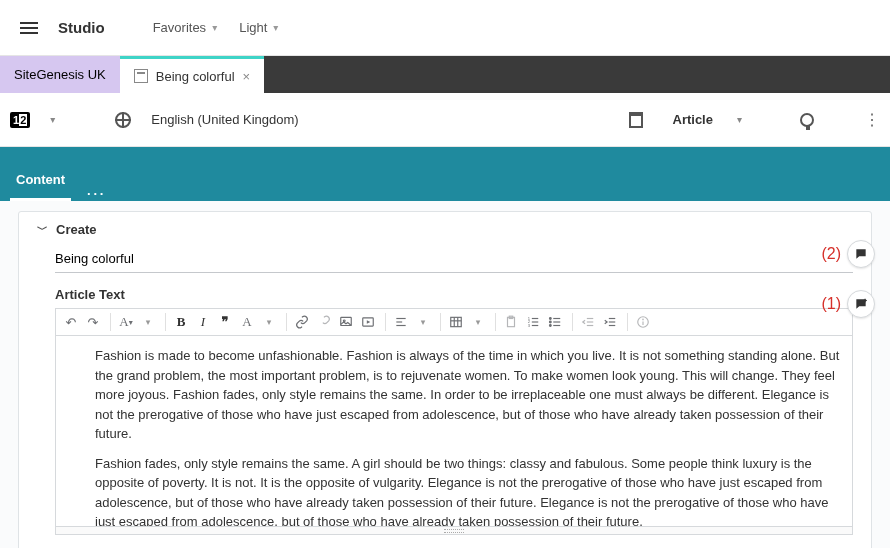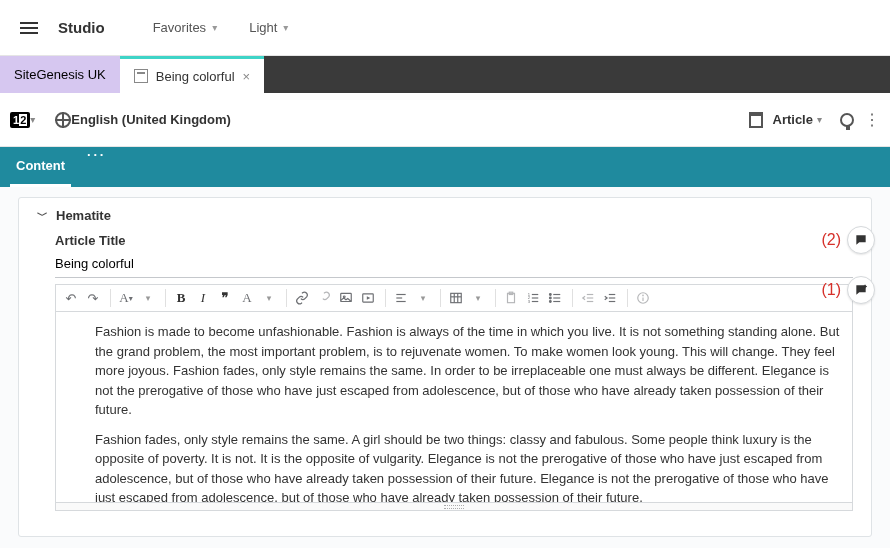--- a/index.html
+++ b/index.html
@@ -1,44 +1,44 @@
 <!DOCTYPE html>
 <html><head>
 <meta charset="utf-8">
 <style>
 * { box-sizing: border-box; margin: 0; padding: 0; }
 body { font-family: Arial, Helvetica, sans-serif; font-size: 13px; color: #333; background: #fff; width: 890px; }
 .topbar { height: 56px; display: flex; align-items: center; padding: 0 12px; border-bottom: 1px solid #e5e5e5; background: #fff; }
 .hamburger { cursor: pointer; padding: 8px; margin-right: 12px; }
 .hamburger div { width: 18px; height: 2px; background: #333; margin: 3px 0; }
 .app-title { font-weight: bold; font-size: 15px; margin-right: 48px; }
-.top-menu { display: flex; gap: 32px; }
+.top-menu { display: flex; gap: 22px; }
 .top-menu-item { display: flex; align-items: center; gap: 6px; cursor: pointer; color: #555; }
 .chev { font-size: 10px; color: #999; }
 .tabbar { height: 37px; background: #3a3a3a; display: flex; align-items: stretch; }
 .tab { display: flex; align-items: center; padding: 0 14px; gap: 8px; font-size: 13px; cursor: pointer; }
 .tab-inactive { background: #d6c7f0; color: #000000; }
 .tab-active { background: #fff; color: #333; border-top: 3px solid #3fd4c7; position: relative; }
 .tab-icon { width: 14px; height: 14px; border: 1px solid #888; display: inline-block; position: relative; }
 .tab-icon::after { content: ""; position: absolute; left: 2px; top: 2px; width: 8px; height: 2px; background: #888; }
 .tab-close { font-size: 13px; color: #888; cursor: pointer; }
-.toolbar { height: 54px; display: flex; align-items: center; padding: 0 10px; gap: 0; border-bottom: 1px solid #e5e5e5; }
+.toolbar { height: 54px; display: flex; align-items: center; padding: 0 10px; gap: 20px; border-bottom: 1px solid #e5e5e5; }
 .badge-12 { background: #000; color: #fff; font-size: 11px; padding: 2px 3px; font-weight: bold; border-radius: 2px; }
 .badge-12 .lt { color: #fff; }
 .badge-12 .dk { background: #fff; color: #000; padding: 0 1px; }
 .globe-icon { width: 16px; height: 16px; border: 2px solid #555; border-radius: 50%; position: relative; display: inline-block; }
 .globe-icon::before { content:""; position:absolute; left:5px; top:-2px; width:2px; height:16px; background:#555; }
 .globe-icon::after { content:""; position:absolute; top:5px; left:-2px; height:2px; width:16px; background:#555; }
-.lang-label { font-weight: bold; }
+.lang-label { font-weight: normal; }
 .spacer { flex: 1; }
 .type-icon { width: 14px; height: 16px; border: 2px solid #555; border-top-width: 4px; display: inline-block; }
 .type-label { font-weight: bold; margin: 0 4px 0 10px; }
 .bulb-icon { width:14px; height:14px; border:2px solid #555; border-radius:50%; display:inline-block; position:relative; }
 .bulb-icon::after { content:""; position:absolute; left:4px; bottom:-5px; width:4px; height:5px; background:#555; }
-.subtabs { height: 40px; background: #1f8a9e; display: flex; align-items: flex-start; padding: 0 10px; gap: 16px; color: #fff; font-size: 13px; }
+.subtabs { height: 54px; background: #1f8a9e; display: flex; align-items: flex-end; padding: 0 10px; gap: 16px; color: #fff; font-size: 13px; }
 .subtab { padding: 11px 6px; cursor: pointer; font-weight: bold; }
 .subtab-active { border-bottom: 3px solid #fff; }
 .subtab-inactive { opacity: 0.95; font-weight: bold; }
 .dots { letter-spacing: 2px; font-weight: bold; cursor: pointer; }
 .content-area { padding: 10px 18px 18px 18px; background: #fafbfc; position: relative; }
 .panel { background: #fff; border: 1px solid #dfe3e6; border-radius: 3px; padding: 10px 18px 14px 18px; position: relative; min-height: 340px; }
 .section-header { display: flex; align-items: center; gap: 8px; font-weight: bold; font-size: 13px; margin-bottom: 10px; }
 .collapse-chev { font-size: 11px; color: #555; cursor: pointer; }
 .field-label { font-weight: bold; font-size: 13px; margin-top: 8px; margin-bottom: 4px; }
 .title-input { width: 100%; border: none; border-bottom: 1px solid #c5c8cc; padding: 4px 0 6px 0; font-size: 13px; outline: none; background: transparent; }
@@ -113,27 +113,27 @@
 <div class="subtabs">
   <div class="subtab subtab-active">Content</div>
   <div class="dots">···</div>
 </div>
 
 <div class="content-area">
   <div class="panel">
 
     <div class="section-header">
       <span class="collapse-chev">﹀</span>
-      <span>Hematite</span>
+      <span>Create</span>
     </div>
 
     <div style="padding-left:18px;">
-      <div class="field-label">Article Title</div>
       <input class="title-input" value="Being colorful" style="">
 
+      <div class="field-label" style="margin-top:14px;">Article Text</div>
 
       <div class="rte-toolbar">
         <div class="rte-group">
           <span class="rte-btn">↶</span>
           <span class="rte-btn">↷</span>
         </div>
         <div class="rte-group">
           <span class="rte-btn" style="font-family:Georgia;">A<span style="font-size:8px;">▾</span></span>
           <span class="rte-btn" style="font-size:9px;color:#999;">▾</span>
         </div>

